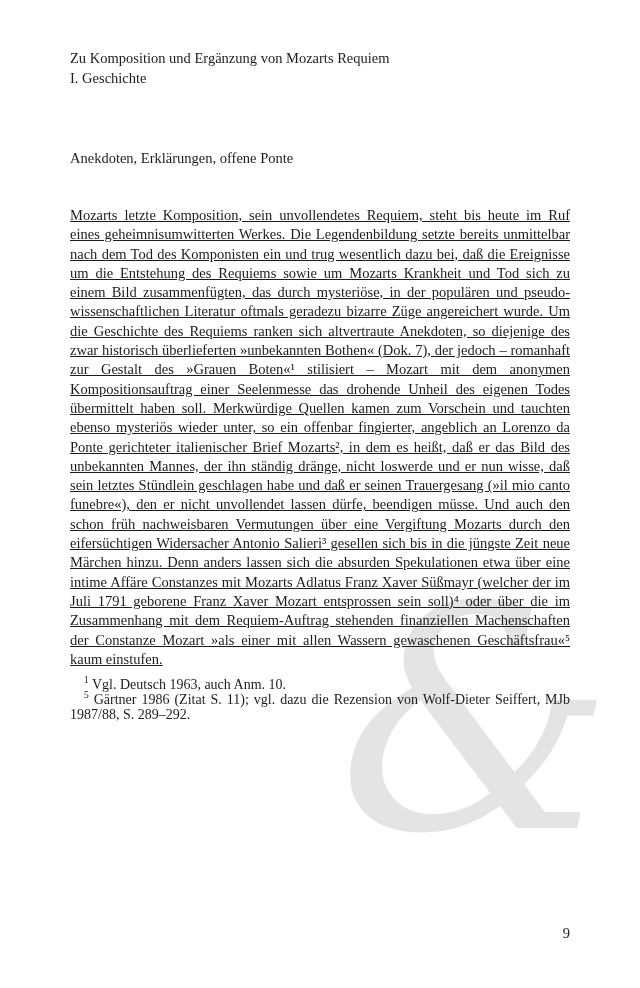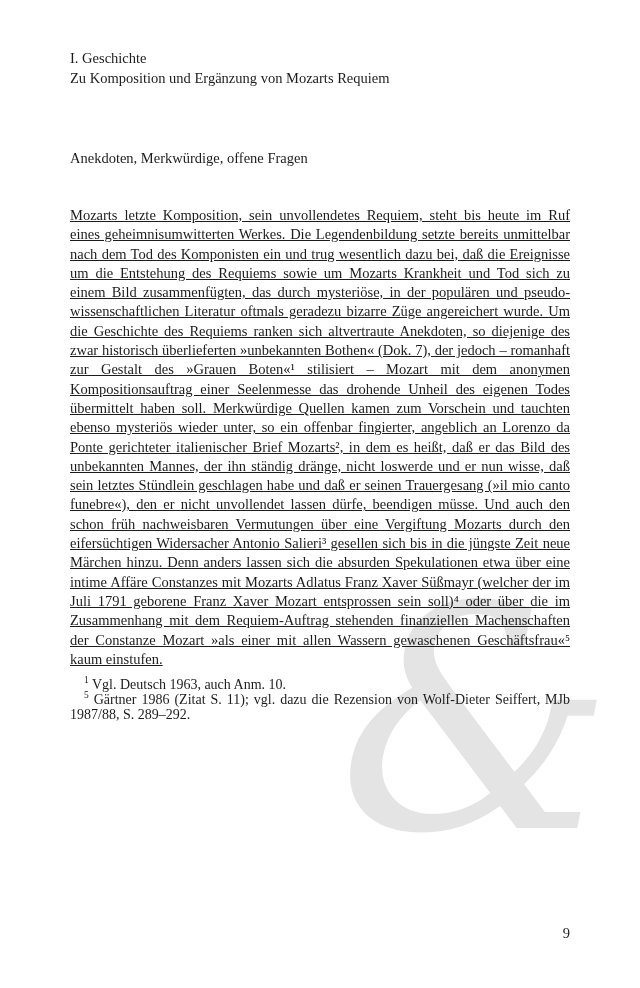--- a/index.html
+++ b/index.html
@@ -86,25 +86,25 @@
 </head>
 <body>
 
 <div class="page">
 
   <div class="watermark">&amp;</div>
 
   <div class="content">
 
     <div>
+      <p class="chapter-heading">Zu Komposition und Ergänzung von Mozarts Requiem</p>
       <p class="chapter-heading">I. Geschichte</p>
-      <p class="chapter-heading">Zu Komposition und Ergänzung von Mozarts Requiem</p>
     </div>
 
-    <p class="section-heading">Anekdoten, Merkwürdige, offene Fragen</p>
+    <p class="section-heading">Anekdoten, Erklärungen, offene Ponte</p>
 
     <p class="body-text">Mozarts letzte Komposition, sein unvollendetes Requiem, steht bis heute im Ruf eines geheimnisumwitterten Werkes. Die Legendenbildung setzte bereits unmittelbar nach dem Tod des Komponisten ein und trug wesentlich dazu bei, daß die Ereignisse um die Entstehung des Requiems sowie um Mozarts Krankheit und Tod sich zu einem Bild zusammenfügten, das durch mysteriöse, in der populären und pseudo-wissenschaftlichen Literatur oftmals geradezu bizarre Züge angereichert wurde. Um die Geschichte des Requiems ranken sich altvertraute Anekdoten, so diejenige des zwar historisch überlieferten »unbekannten Bothen« (Dok. 7), der jedoch – romanhaft zur Gestalt des »Grauen Boten«¹ stilisiert – Mozart mit dem anonymen Kompositionsauftrag einer Seelenmesse das drohende Unheil des eigenen Todes übermittelt haben soll. Merkwürdige Quellen kamen zum Vorschein und tauchten ebenso mysteriös wieder unter, so ein offenbar fingierter, angeblich an Lorenzo da Ponte gerichteter italienischer Brief Mozarts², in dem es heißt, daß er das Bild des unbekannten Mannes, der ihn ständig dränge, nicht loswerde und er nun wisse, daß sein letztes Stündlein geschlagen habe und daß er seinen Trauergesang (»il mio canto funebre«), den er nicht unvollendet lassen dürfe, beendigen müsse. Und auch den schon früh nachweisbaren Vermutungen über eine Vergiftung Mozarts durch den eifersüchtigen Widersacher Antonio Salieri³ gesellen sich bis in die jüngste Zeit neue Märchen hinzu. Denn anders lassen sich die absurden Spekulationen etwa über eine intime Affäre Constanzes mit Mozarts Adlatus Franz Xaver Süßmayr (welcher der im Juli 1791 geborene Franz Xaver Mozart entsprossen sein soll)⁴ oder über die im Zusammenhang mit dem Requiem-Auftrag stehenden finanziellen Machenschaften der Constanze Mozart »als einer mit allen Wassern gewaschenen Geschäftsfrau«⁵ kaum einstufen.</p>
 
     <div class="footnotes">
         <p class="footnote"><sup>1</sup> Vgl. Deutsch 1963, auch Anm. 10.</p>
         <p class="footnote"><sup>5</sup> Gärtner 1986 (Zitat S. 11); vgl. dazu die Rezension von Wolf-Dieter Seiffert, MJb 1987/88, S. 289–292.</p>
       </div>
 
   </div>
 

